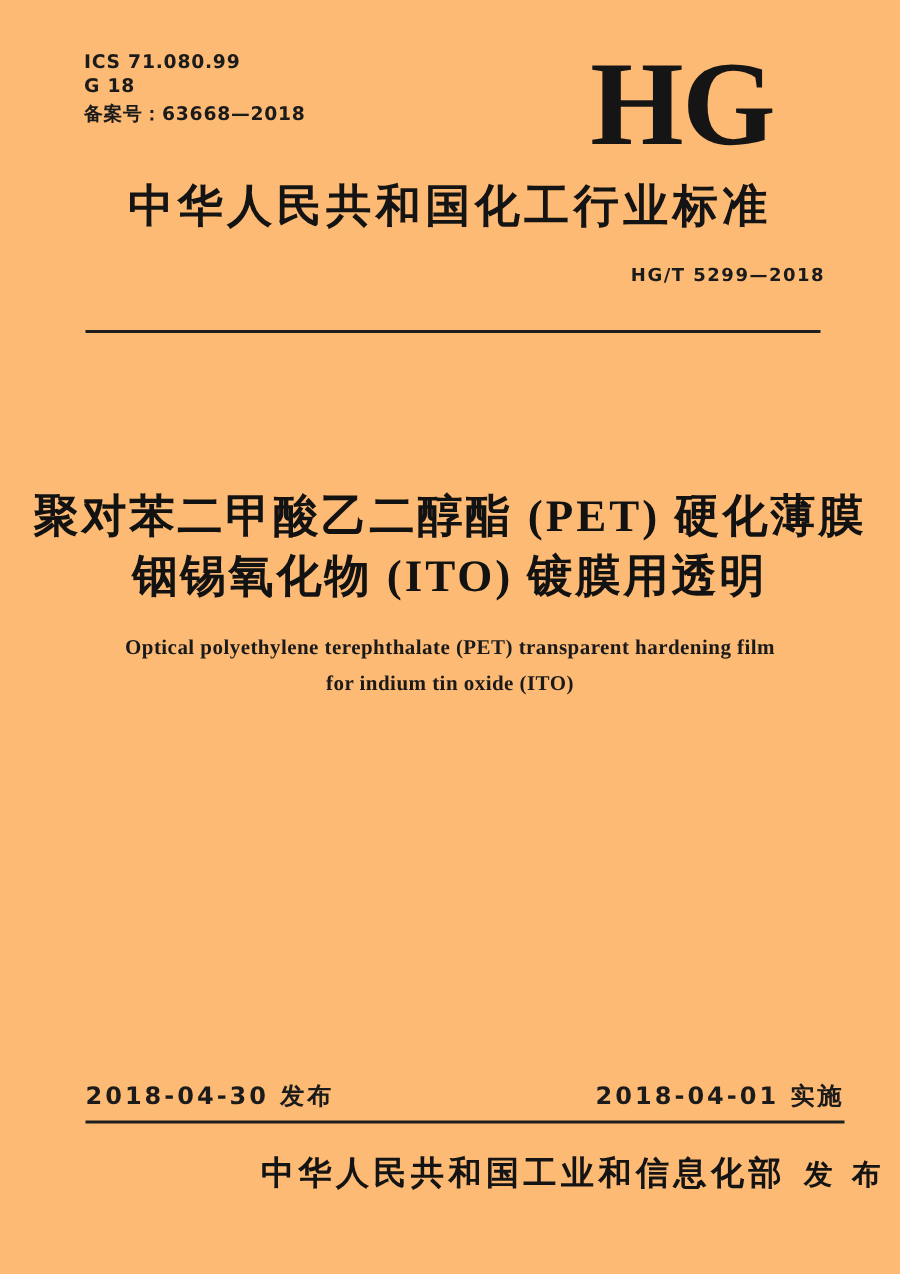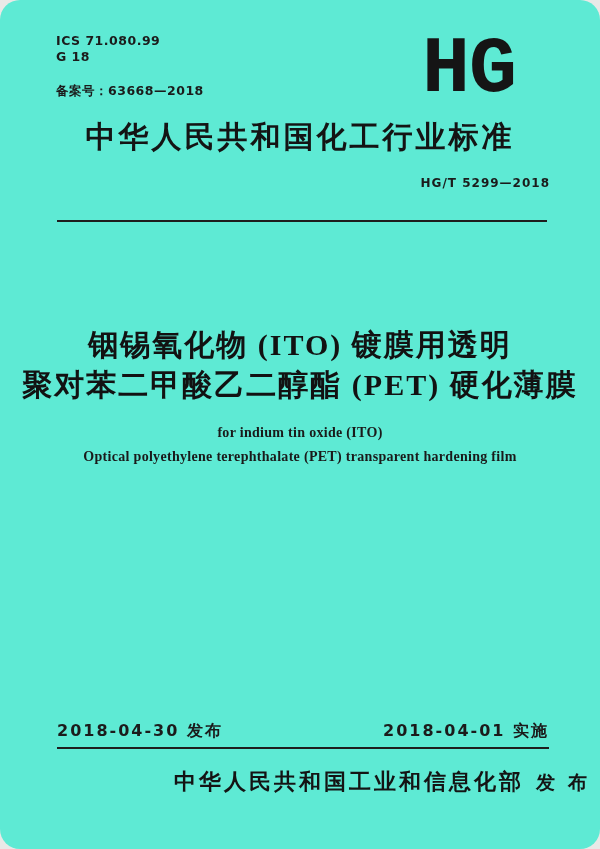--- a/index.html
+++ b/index.html
@@ -5,48 +5,47 @@
   html, body {
     margin: 0;
     padding: 0;
     background: #e9e9e7;
   }
   .page {
     position: relative;
     width: 600px;
     height: 849px;
     margin: 0 auto;
-    background: #5eead4;
+    background: #fdba74;
     color: #1b1b1b;
     overflow: hidden;
     font-family: "Liberation Serif", "DejaVu Serif", serif;
-    border-radius: 20px;
   }
 
   
   .ics-block {
     position: absolute;
     left: 56px;
     top: 33px;
     font-family: "DejaVu Sans", "Liberation Sans", sans-serif;
     font-weight: bold;
     font-size: 12.5px;
     line-height: 16px;
     letter-spacing: 0.5px;
   }
   .ics-block .record {
-    margin-top: 18px;
+    margin-top: 3px;
   }
 
   
   .logo {
     position: absolute;
     top: 30px;
     right: 84px;
-    font-family: Liberation Mono, monospace;
+    font-family: Liberation Serif, serif;
     font-weight: bold;
     font-size: 80px;
     line-height: 1.0;
     letter-spacing: -1px;
     color: #151515;
   }
 
   
   .standard-name {
     position: absolute;
@@ -106,21 +105,21 @@
     font-size: 14px;
     line-height: 24px;
     letter-spacing: 0.3px;
     color: #1a1a1a;
   }
 
   
   .dates-row {
     position: absolute;
     left: 57px;
-    right: 51px;
+    right: 37px;
     top: 721px;
     display: flex;
     justify-content: space-between;
     font-family: "DejaVu Sans", "Liberation Sans", sans-serif;
     font-weight: bold;
     font-size: 16px;
     letter-spacing: 2px;
     padding-bottom: 5px;
     border-bottom: 2px solid #1e1e1e;
     white-space: nowrap;
@@ -158,27 +157,27 @@
 
   <div class="logo">HG</div>
 
   <div class="standard-name">中华人民共和国化工行业标准</div>
 
   <div class="standard-number">HG/T 5299—2018</div>
 
   <div class="rule-top"></div>
 
   <div class="cn-title">
+    <div>聚对苯二甲酸乙二醇酯 (PET) 硬化薄膜</div>
     <div>铟锡氧化物 (ITO) 镀膜用透明</div>
-    <div>聚对苯二甲酸乙二醇酯 (PET) 硬化薄膜</div>
   </div>
 
   <div class="en-title">
+    <div>Optical polyethylene terephthalate (PET) transparent hardening film</div>
     <div>for indium tin oxide (ITO)</div>
-    <div>Optical polyethylene terephthalate (PET) transparent hardening film</div>
   </div>
 
   <div class="dates-row">
     <span>2018-04-30 发布</span>
     <span>2018-04-01 实施</span>
   </div>
 
   <div class="issuer-row">
     <span>中华人民共和国工业和信息化部</span><span class="release-label">发布</span>
   </div>

